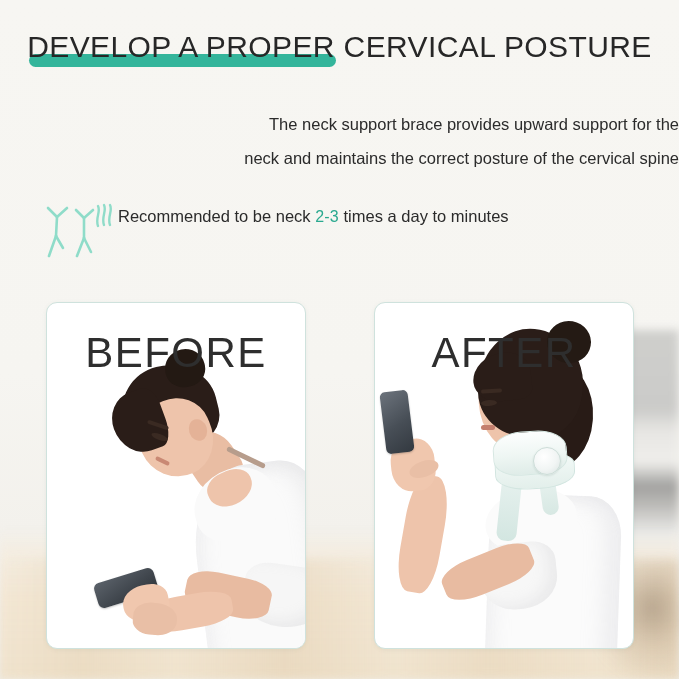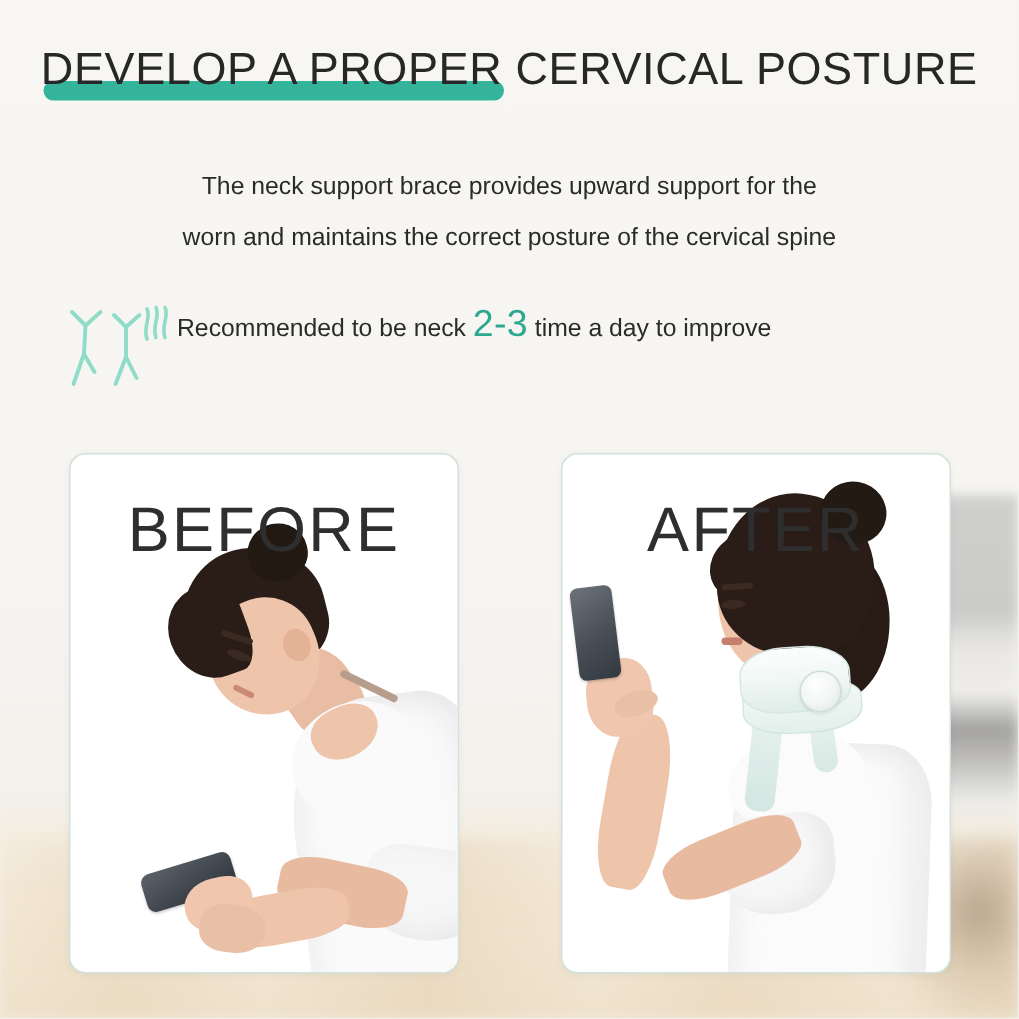--- a/index.html
+++ b/index.html
@@ -111,39 +111,39 @@
     background: #34b59b;
     border-radius: 7px;
     z-index: 1;
   }
 
   
   .para {
     position: absolute;
     left: 0; right: 0;
     top: 107px;
-    text-align: center;
+    text-align: right;
     color: #2b2b2b;
     font-size: 16.5px;
     line-height: 34px;
   }
 
   
   .rec {
     position: absolute;
     left: 118px;
     top: 198px;
     width: 540px;
     color: #2b2b2b;
     font-size: 16.5px;
     line-height: 36px;
   }
   .rec .num {
     color: #2aa98f;
-    font-size: 25px;
+    font-size: 16px;
     letter-spacing: 0.2px;
   }
   .rec-line { white-space: nowrap; }
 
   .rec-icon {
     position: absolute;
     left: 44px;
     top: 196px;
     width: 72px;
     height: 68px;
@@ -446,21 +446,21 @@
 
   <div class="heading-wrap">
     <div class="heading">
       <span class="heading-bar"></span>
       <span class="hl-seg">DEVELOP A PROPER</span><span class="hl-seg"> CERVICAL POSTURE</span>
     </div>
   </div>
 
   <div class="para">
     <div>The neck support brace provides upward support for the</div>
-    <div>worn and maintains the correct posture of the cervical spine</div>
+    <div>neck and maintains the correct posture of the cervical spine</div>
   </div>
 
   <svg class="rec-icon" viewBox="0 0 72 68">
     <g fill="none" stroke="#8fdcc9" stroke-width="2.6" stroke-linecap="round" stroke-linejoin="round">
       <path d="M4 12 L13 21 L23 12"></path>
       <path d="M13 21 L12 40"></path>
       <path d="M12 40 L5 60"></path>
       <path d="M12 40 L19 52"></path>
       <path d="M32 14 L40 22 L49 14"></path>
       <path d="M40 22 L40 42"></path>
@@ -468,21 +468,21 @@
       <path d="M40 42 L47 56"></path>
     </g>
     <g fill="none" stroke="#8fdcc9" stroke-width="2.4" stroke-linecap="round">
       <path d="M54 10 C57 16, 51 22, 54 30"></path>
       <path d="M60 9 C63 15, 57 21, 60 29"></path>
       <path d="M66 9 C69 15, 63 21, 66 29"></path>
     </g>
   </svg>
 
   <div class="rec">
-    <div class="rec-line"><span>Recommended to be neck </span><span class="num">2-3</span><span> time a day to improve</span></div>
+    <div class="rec-line"><span>Recommended to be neck </span><span class="num">2-3</span><span> times a day to minutes</span></div>
   </div>
 
   <div class="card card-after">
     <div class="card-label">AFTER</div>
     <div class="photo">
       <div class="fig a-hair-back"></div>
       <div class="fig a-neck"></div>
       <div class="fig a-face"></div>
       <div class="fig a-ear"></div>
       <div class="fig a-hair-mass"></div>

